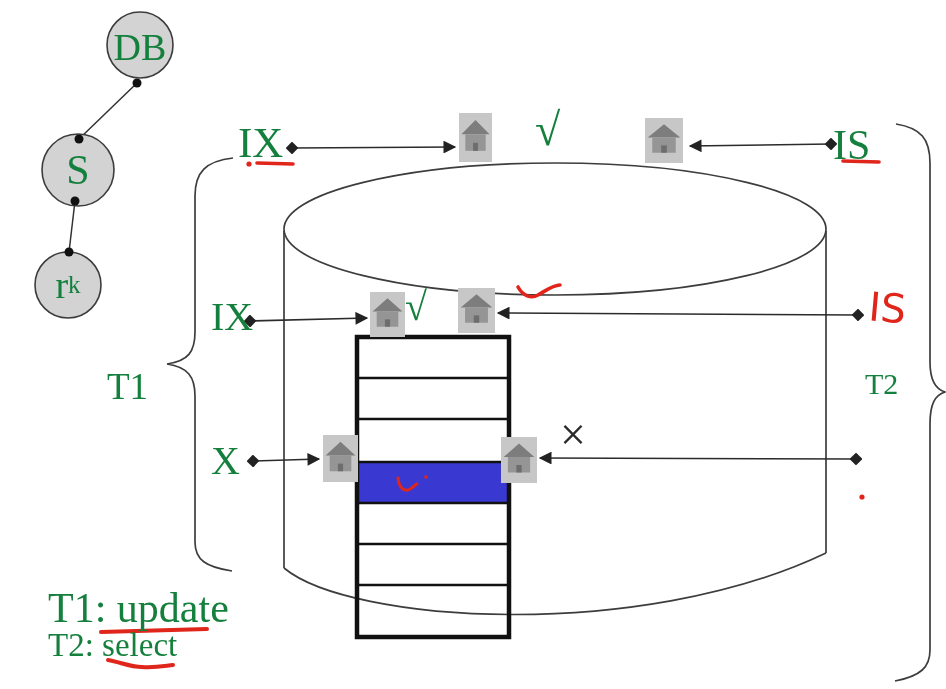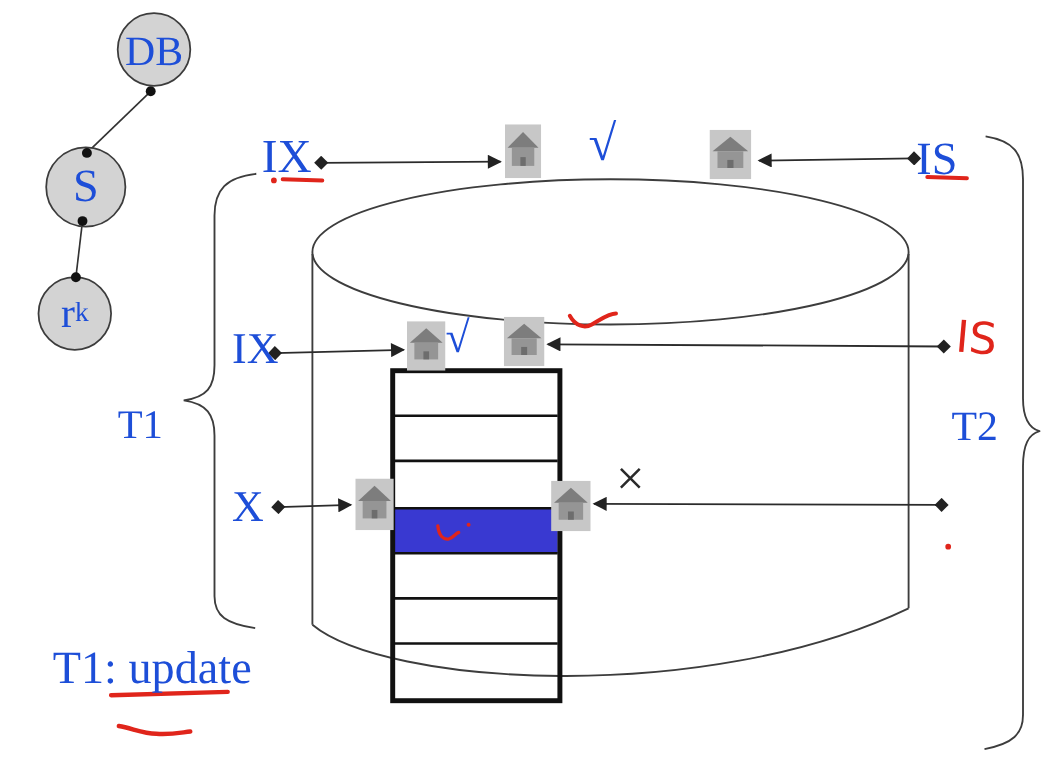--- a/index.html
+++ b/index.html
@@ -1,39 +1,39 @@
 <!DOCTYPE html>
 <html><head>
 <meta charset="utf-8">
 <style>
   html,body{margin:0;padding:0;background:#fff;}
   .canvas{
     position:relative;width:946px;height:689px;background:#ffffff;overflow:hidden;
     font-family:"Liberation Serif","DejaVu Serif",serif;color:#1c1c1c;
   }
   .layer{position:absolute;left:0;top:0;}
-  .lbl{position:absolute;line-height:1;white-space:nowrap;color:#1d4ed8;}
+  .lbl{position:absolute;line-height:1;white-space:nowrap;color:#15803d;}
   .ctr{display:flex;align-items:center;justify-content:center;text-align:center;}
 
   
   .db-label{left:107px;top:27px;width:66px;height:40px;font-size:38px;}
   .s-label{left:42px;top:148px;width:72px;height:44px;font-size:42px;}
   .rk-label{left:35px;top:264px;width:66px;height:42px;font-size:38px;}
   .rk-label sub{font-size:25px;line-height:0;}
 
   
   .ix-top{left:238px;top:121px;font-size:43px;}
   .check-top{left:535px;top:107px;font-size:46px;}
   .is-top{left:833px;top:124px;font-size:42px;}
   .ix-mid{left:211px;top:297px;font-size:40px;}
   .check-mid{left:405px;top:287px;font-size:40px;}
   .x-row{left:211px;top:441px;font-size:40px;}
   .cross-row{left:560px;top:412px;font-size:46px;color:#2a2a2a;}
   .t1-label{left:107px;top:368px;font-size:37px;text-align:center;}
-  .t2-label{left:865px;top:369px;font-size:38px;}
+  .t2-label{left:865px;top:369px;font-size:30px;}
   .is-hand{left:869px;top:288px;font-size:40px;color:#e0251b;
            font-family:"DejaVu Sans",sans-serif;font-weight:500;transform:rotate(5deg);}
 
   
   .legend-t1{left:48px;top:587px;font-size:42px;}
   .legend-t2{left:48px;top:629px;font-size:33px;}
 
   
   .lock-icon{position:absolute;}
   .lock-icon svg{display:block;width:100%;height:100%;}
@@ -141,20 +141,21 @@
   <span class="lbl check-mid">√</span>
   <span class="lbl is-hand">IS</span>
 
   <span class="lbl x-row">X</span>
   <span class="lbl cross-row">×</span>
 
   <span class="lbl t1-label">T1</span>
   <span class="lbl t2-label">T2</span>
 
   <span class="lbl legend-t1">T1: update</span>
+  <span class="lbl legend-t2">T2: select</span>
 
   <div class="lock-icon i1">
     <svg viewBox="0 0 34 46" preserveAspectRatio="none">
         <rect class="ibg" width="34" height="46"></rect>
         <polygon class="iroof" points="17,6.5 31.5,20 2.5,20"></polygon>
         <rect class="ibody" x="6.5" y="20" width="21" height="15.5"></rect>
         <rect class="idoor" x="14.5" y="28" width="5" height="7.5"></rect>
       </svg>
   </div>
   <div class="lock-icon i2">

